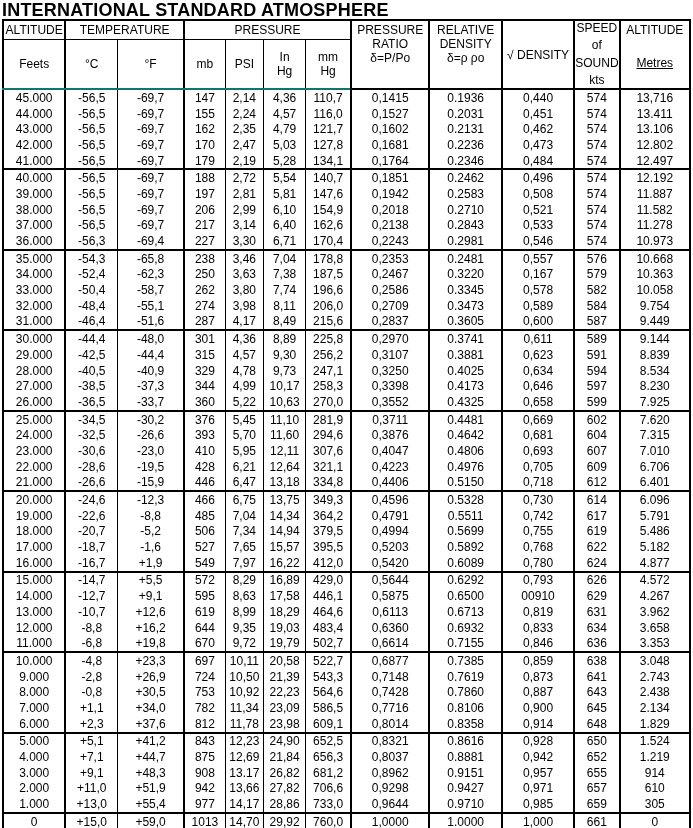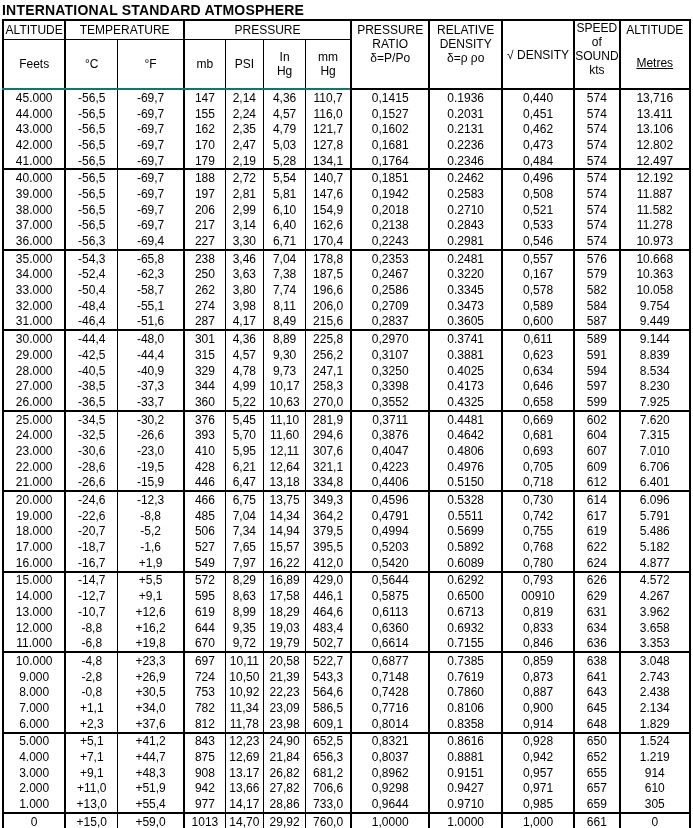--- a/index.html
+++ b/index.html
@@ -2,21 +2,21 @@
 <html><head>
 <meta charset="utf-8">
 <style>
   html,body{margin:0;padding:0;}
   body{
     width:693px;height:828px;background:#ffffff;color:#000;
     font-family:"Liberation Sans","DejaVu Sans",sans-serif;
     -webkit-font-smoothing:antialiased;overflow:hidden;
   }
   .page-title{
-    font-size:14px;font-weight:bold;letter-spacing:0.2px;
+    font-size:18px;font-weight:bold;letter-spacing:0.2px;
     padding:3px 0 2px 2px;line-height:14px;
   }
   table.atmo{
     border-collapse:collapse;table-layout:fixed;width:689px;margin-left:2px;
     border:2px solid #000;
   }
   .atmo th,.atmo td{
     border-left:1px solid #000;border-right:1px solid #000;
     padding:0;text-align:center;vertical-align:middle;
     font-size:12px;font-weight:normal;line-height:14px;
@@ -25,21 +25,21 @@
   .atmo .thick-r{border-right:2px solid #000;}
   .hrowA th{height:18px;}
   .hrowA th.hb{border-bottom:1px solid #000;}
   .hrowB th{height:48px;border-bottom:2px solid #0f766e;}
   th.span2{border-bottom:2px solid #000;vertical-align:top;}
   th.span2 .vtop{padding-top:2px;}
   th.span2.vcenter{vertical-align:middle;}
   .alt-col{display:flex;flex-direction:column;height:66px;}
   .alt-col .alt-top{height:18px;line-height:18px;}
   .alt-col .alt-mid{flex:1;display:flex;align-items:center;justify-content:center;text-decoration:underline;}
-  .speed-col{display:flex;flex-direction:column;justify-content:flex-start;height:66px;}
+  .speed-col{display:flex;flex-direction:column;justify-content:space-between;height:66px;}
   tbody td{height:15.7px;line-height:15px;}
   tbody tr.group-end td{border-bottom:2px solid #000;}
 </style>
 </head>
 <body>
 
 <div class="page-title">INTERNATIONAL STANDARD ATMOSPHERE</div>
 
 <table class="atmo">
   <colgroup>

